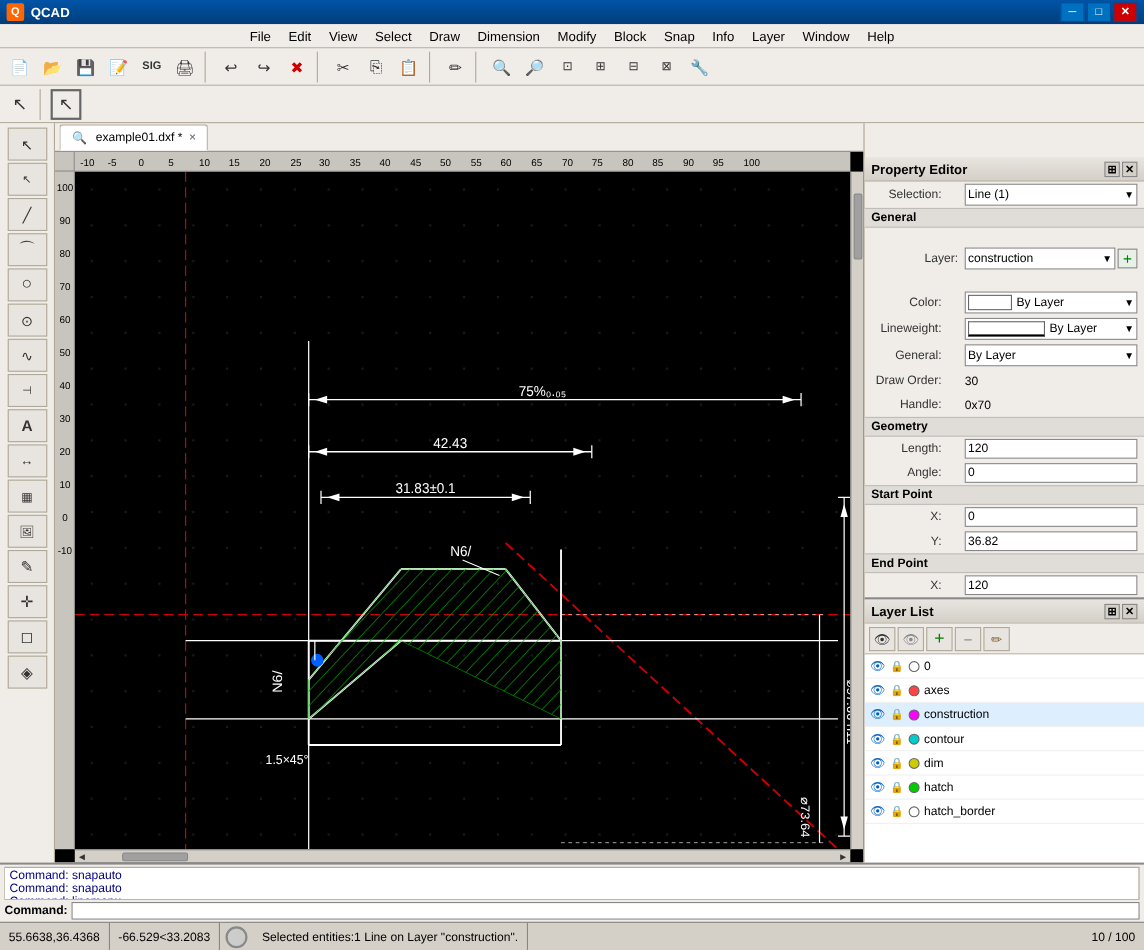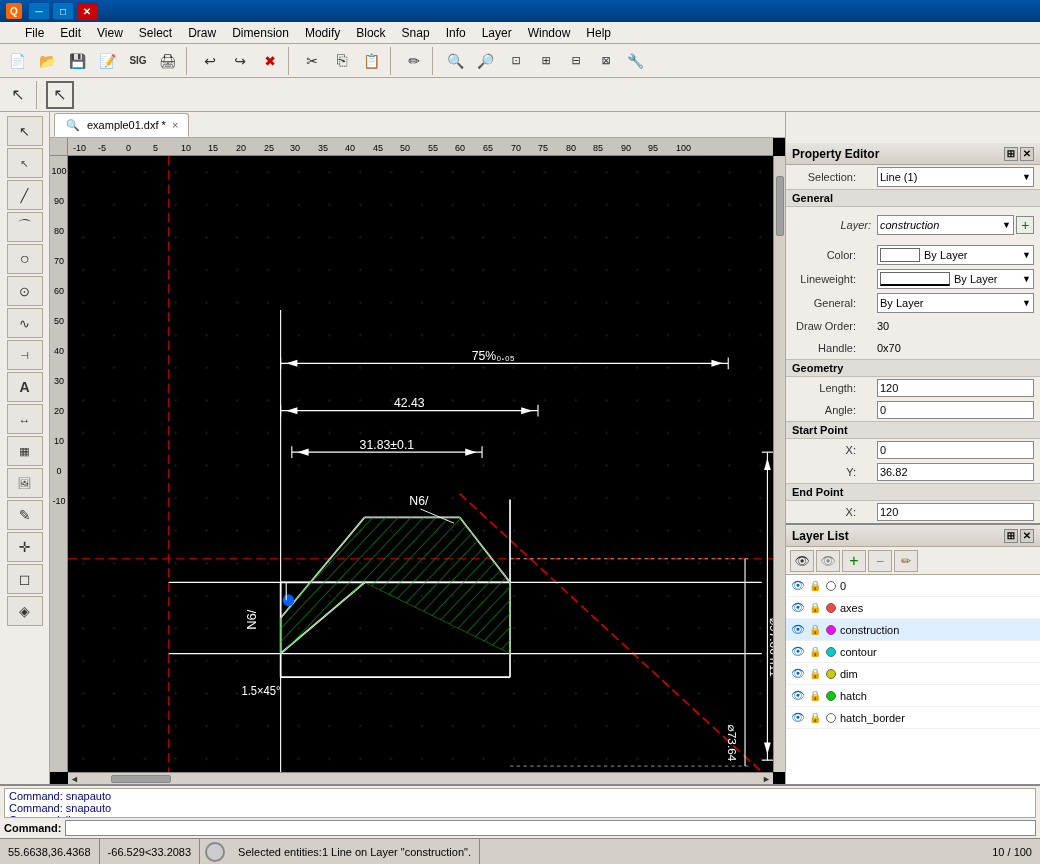--- a/index.html
+++ b/index.html
@@ -7,21 +7,21 @@
 
     
     #titlebar { background: linear-gradient(to bottom, #0054a6, #003d7a); color: white; height: 22px; display: flex; align-items: center; padding: 0 6px; font-size: 12px; font-weight: bold; user-select: none; }
     #titlebar .title-icon { width: 16px; height: 16px; background: #ff6600; border-radius: 2px; margin-right: 6px; display: flex; align-items: center; justify-content: center; font-size: 10px; font-weight: bold; color: white; }
     #titlebar .title-text { flex: 1; }
     #titlebar .win-controls { display: flex; gap: 2px; }
     #titlebar .win-btn { width: 22px; height: 18px; background: #0070c0; border: 1px solid #004a9a; color: white; cursor: pointer; font-size: 10px; display: flex; align-items: center; justify-content: center; }
     #titlebar .win-btn.close { background: #cc0000; }
 
     
-    #menubar { background: #f0ede8; border-bottom: 1px solid #b0a898; height: 22px; display: flex; align-items: center; padding: 0 17px; }
+    #menubar { background: #f0ede8; border-bottom: 1px solid #b0a898; height: 22px; display: flex; align-items: center; padding: 0 4px; justify-content: center; }
     .menu-item { padding: 2px 8px; cursor: pointer; font-size: 12px; color: #000; }
 
     
     #toolbar1 { background: #f0ede8; border-bottom: 1px solid #b0a898; height: 34px; display: flex; align-items: center; padding: 2px 4px; gap: 2px; }
     .tb-btn { width: 28px; height: 28px; background: #f0ede8; border: 1px solid transparent; cursor: pointer; display: flex; align-items: center; justify-content: center; font-size: 14px; color: #333; }
     .tb-sep { width: 6px; height: 28px; border-left: 1px solid #b0a898; margin: 0 2px; }
 
     
     #toolbar2 { background: #f0ede8; border-bottom: 1px solid #b0a898; height: 34px; display: flex; align-items: center; padding: 2px 4px; gap: 2px; }
 
@@ -103,31 +103,32 @@
     #infobar { height: 26px; background: #d4d0c8; border-top: 1px solid #888; display: flex; align-items: center; font-size: 11px; }
     .info-segment { padding: 0 8px; border-right: 1px solid #888; height: 100%; display: flex; align-items: center; }
     .info-segment:last-child { border-right: none; }
     .info-center { flex: 1; display: flex; align-items: center; justify-content: center; flex-direction: column; gap: 1px; }
     .info-right { margin-left: auto; padding: 0 8px; }
 
     
     .tab-search { width: 16px; height: 16px; display: flex; align-items: center; justify-content: center; font-size: 11px; color: #666; }
 
     
-    .dim-row { display: flex; align-items: center; padding: 8px 6px; min-height: 22px; font-style: italic; }
+    .dim-row { display: flex; align-items: center; padding: 18px 6px; min-height: 22px; }
     .dim-label { width: 85px; font-size: 11px; color: #333; text-align: right; padding-right: 6px; flex-shrink: 0; }
 
     
     .prop-text { font-size: 11px; color: #000; }
   </style>
 </head>
 <body>
 
 <div id="titlebar">
   <div class="title-icon">Q</div>
+  <span class="title-text">QCAD</span>
   <div class="win-controls">
     <div class="win-btn">─</div>
     <div class="win-btn">□</div>
     <div class="win-btn close">✕</div>
   </div>
 </div>
 
 <div id="menubar">
   <span class="menu-item">File</span>
   <span class="menu-item">Edit</span>

